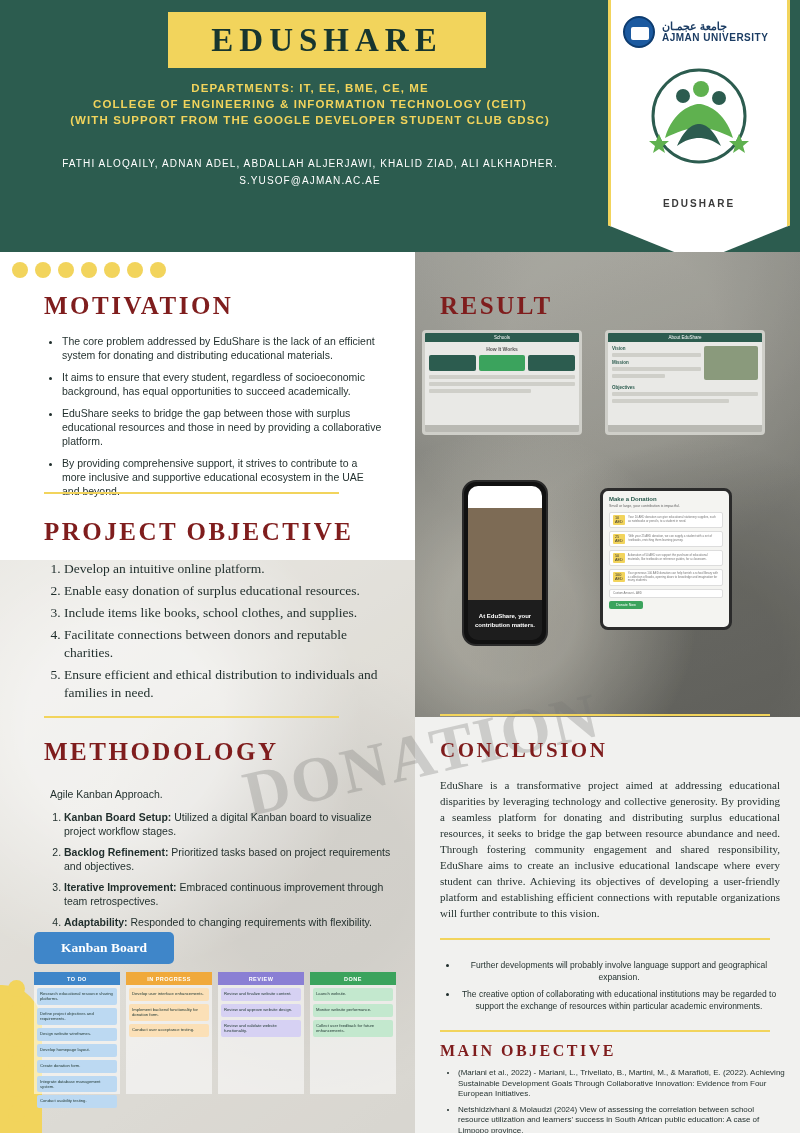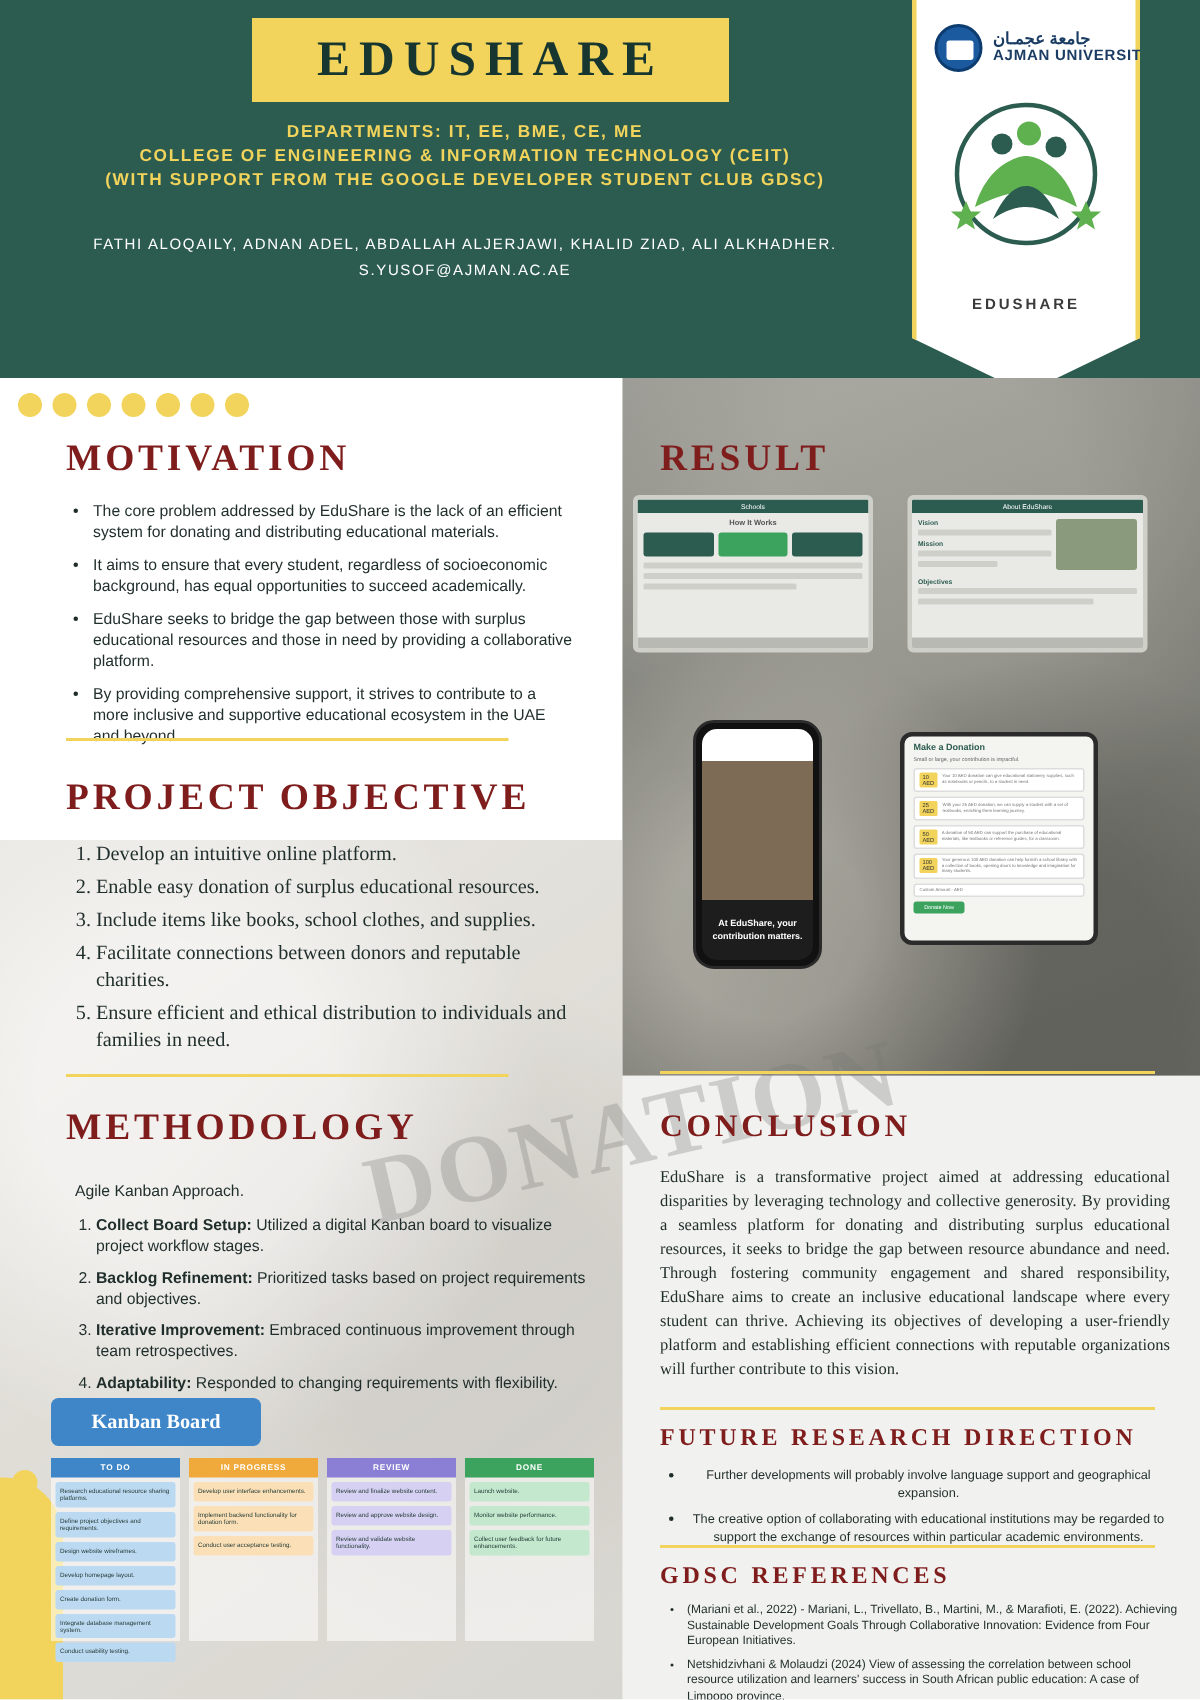--- a/index.html
+++ b/index.html
@@ -42,21 +42,21 @@
     position: absolute; left: 10px; top: 155px; width: 600px;
     text-align: center;
     color: #ffffff;
     font-size: 10px;
     letter-spacing: 1.1px;
     line-height: 17px;
   }
 
   
   .ribbon {
-    position: absolute; left: 608px; top: 0; width: 152px; height: 262px;
+    position: absolute; left: 608px; top: 0; width: 182px; height: 262px;
     background: #ffffff;
     clip-path: polygon(0 0, 100% 0, 100% 86%, 50% 100%, 0 86%);
     border-left: 3px solid #f2d45c;
     border-right: 3px solid #f2d45c;
   }
   .ribbon-inner {
     position: absolute; left: 0; top: 0; right: 0; bottom: 0;
   }
   .au-row {
     position: absolute; left: 12px; top: 16px; width: 158px;
@@ -365,21 +365,21 @@
     <li>Facilitate connections between donors and reputable charities.</li>
     <li>Ensure efficient and ethical distribution to individuals and families in need.</li>
   </ol>
 </div>
 <div class="rule rule-2"></div>
 
 <div class="methodology">
   <div class="sec-title">METHODOLOGY</div>
   <div class="agile-line">Agile Kanban Approach.</div>
   <ol>
-    <li><b>Collect Board Setup:</b><span> Utilized a digital Kanban board to visualize project workflow stages.</span></li>
+    <li><b>Kanban Board Setup:</b><span> Utilized a digital Kanban board to visualize project workflow stages.</span></li>
     <li><b>Backlog Refinement:</b><span> Prioritized tasks based on project requirements and objectives.</span></li>
     <li><b>Iterative Improvement:</b><span> Embraced continuous improvement through team retrospectives.</span></li>
     <li><b>Adaptability:</b><span> Responded to changing requirements with flexibility.</span></li>
   </ol>
 </div>
 
 <div class="kanban-chip">Kanban Board</div>
 
 <div class="kanban">
   <div class="kcol k1">
@@ -489,27 +489,26 @@
 
 <div class="rule rule-3"></div>
 
 <div class="conclusion">
   <div class="sec-title">CONCLUSION</div>
   <p>EduShare is a transformative project aimed at addressing educational disparities by leveraging technology and collective generosity. By providing a seamless platform for donating and distributing surplus educational resources, it seeks to bridge the gap between resource abundance and need. Through fostering community engagement and shared responsibility, EduShare aims to create an inclusive educational landscape where every student can thrive. Achieving its objectives of developing a user-friendly platform and establishing efficient connections with reputable organizations will further contribute to this vision.</p>
 </div>
 <div class="rule rule-4"></div>
 
 <div class="future">
-  <div class="sec-title">FUTURE RESEARCH DIRECTION</div>
   <ul>
     <li>Further developments will probably involve language support and geographical expansion.</li>
     <li>The creative option of collaborating with educational institutions may be regarded to support the exchange of resources within particular academic environments.</li>
   </ul>
 </div>
 <div class="rule rule-5"></div>
 
 <div class="refs">
-  <div class="sec-title">GDSC REFERENCES</div>
+  <div class="sec-title">MAIN OBJECTIVE</div>
   <ul>
     <li>(Mariani et al., 2022) - Mariani, L., Trivellato, B., Martini, M., &amp; Marafioti, E. (2022). Achieving Sustainable Development Goals Through Collaborative Innovation: Evidence from Four European Initiatives.</li>
     <li>Netshidzivhani &amp; Molaudzi (2024) View of assessing the correlation between school resource utilization and learners' success in South African public education: A case of Limpopo province.</li>
   </ul>
 </div>
 
 </body></html>

